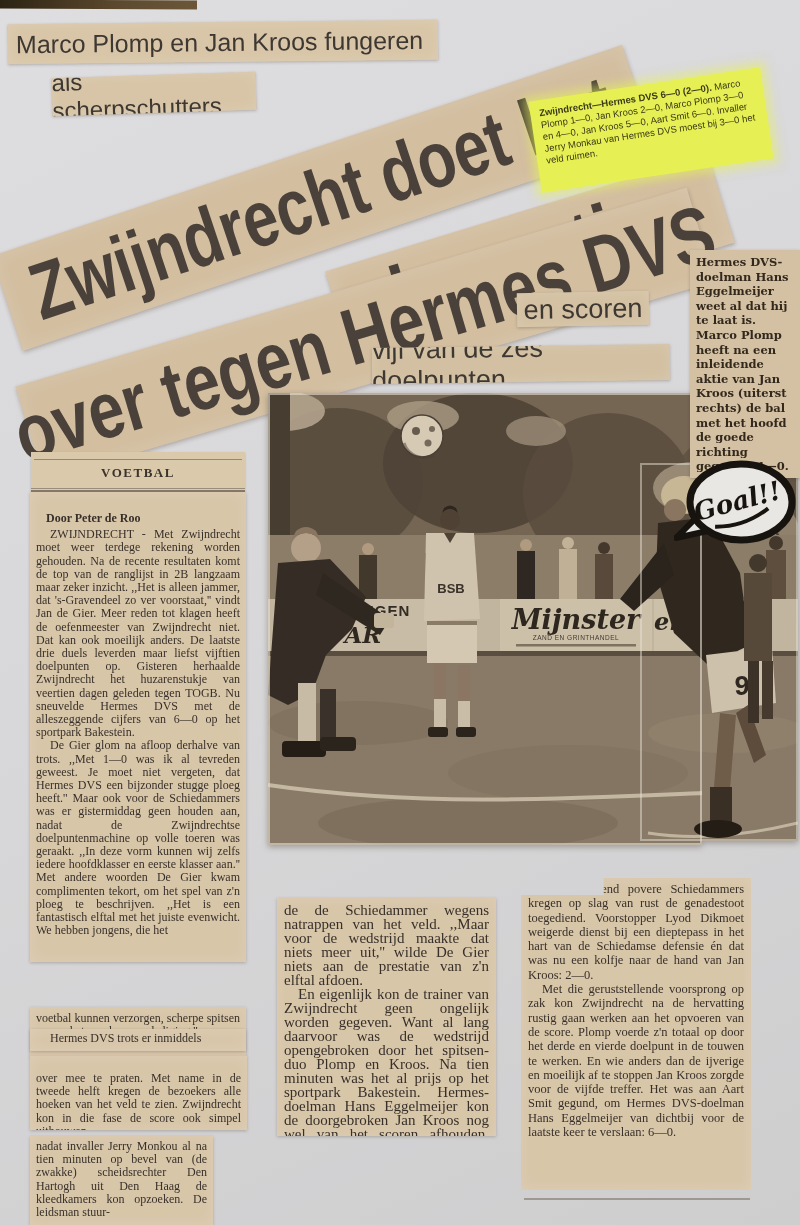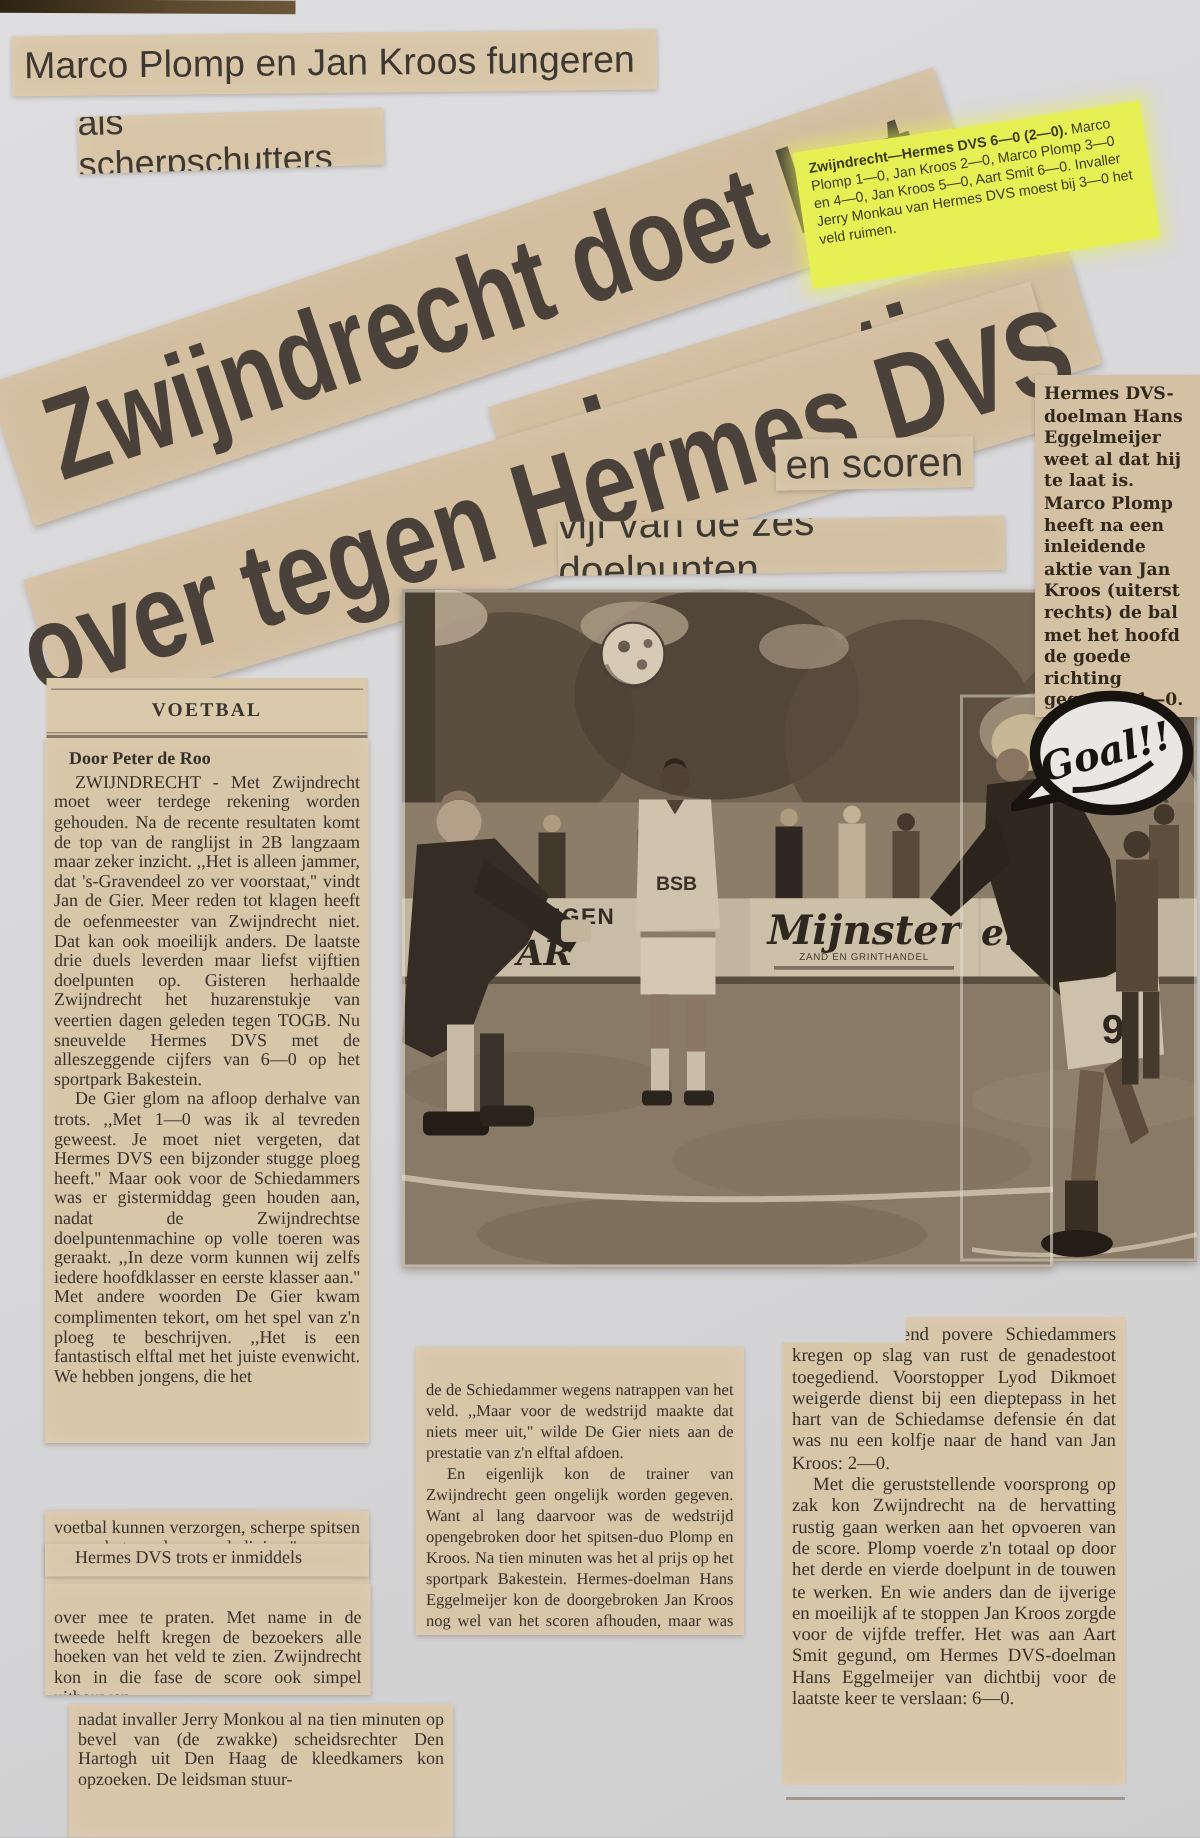--- a/index.html
+++ b/index.html
@@ -53,27 +53,27 @@
   .voetbal .rule-top{position:absolute;left:3px;right:3px;top:7px;height:1px;background:#6d6459;opacity:.65;}
   .voetbal .label{position:absolute;left:0;right:0;top:13px;text-align:center;
     font-size:13px;font-weight:bold;letter-spacing:1.5px;color:#3a342c;font-family:Liberation Serif, serif;}
   .voetbal .rule-b1{position:absolute;left:0;right:0;bottom:3px;height:1px;background:#57504a;opacity:.5;}
   .voetbal .rule-b2{position:absolute;left:0;right:0;bottom:0;height:2px;background:#4e463c;opacity:.6;}
   .col{font-family:"Liberation Serif",serif;color:#37302a;text-align:justify;
     background:#d8c6a9;box-sizing:border-box;overflow:hidden;}
   .col p{margin:0;}
   .col p + p{text-indent:14px;}
   .col .byline{font-weight:bold;text-indent:10px;margin-bottom:3px;}
-  .stripA{left:30px;top:492px;width:216px;height:470px;padding:7px 6px;font-size:12px;line-height:13.2px;}
+  .stripA{left:30px;top:492px;width:216px;height:470px;padding:20px 6px;font-size:12px;line-height:13.2px;}
   .stripB{left:30px;top:975px;width:216px;height:50px;padding:5px 6px;font-size:12px;line-height:13.2px;margin-top:32px;}
   .stripC{left:30px;top:1029px;width:216px;height:22px;padding:3px 6px;font-size:12px;line-height:13.2px;}
   .stripC p{text-indent:14px;}
   .stripD{left:30px;top:1056px;width:217px;height:74px;padding:16px 6px;font-size:12px;line-height:13.2px;}
-  .stripE{left:30px;top:1136px;width:256px;height:89px;padding:4px 6px;font-size:12px;line-height:13.2px;margin-left:16px;}
-  .col2{left:277px;top:898px;width:219px;height:192px;padding:22px 7px;font-size:11px;line-height:14px;}
+  .stripE{left:30px;top:1136px;width:183px;height:89px;padding:4px 6px;font-size:12px;line-height:13.2px;}
+  .col2{left:277px;top:898px;width:219px;height:238px;padding:5px 7px;font-size:15px;line-height:14px;}
   .col3{left:521px;top:878px;width:230px;height:312px;padding:4px 7px;font-size:12.5px;line-height:14.3px;
     clip-path:polygon(0 17px,36% 17px,36% 0,100% 0,100% 100%,0 100%);}
   .col3 p:first-child{text-indent:14px;}
   .bottom-rule{position:absolute;left:524px;top:1198px;width:226px;height:2px;background:#8a8078;opacity:.7;}
 </style>
 </head>
 <body>
 
 <div class="canvas">
 

